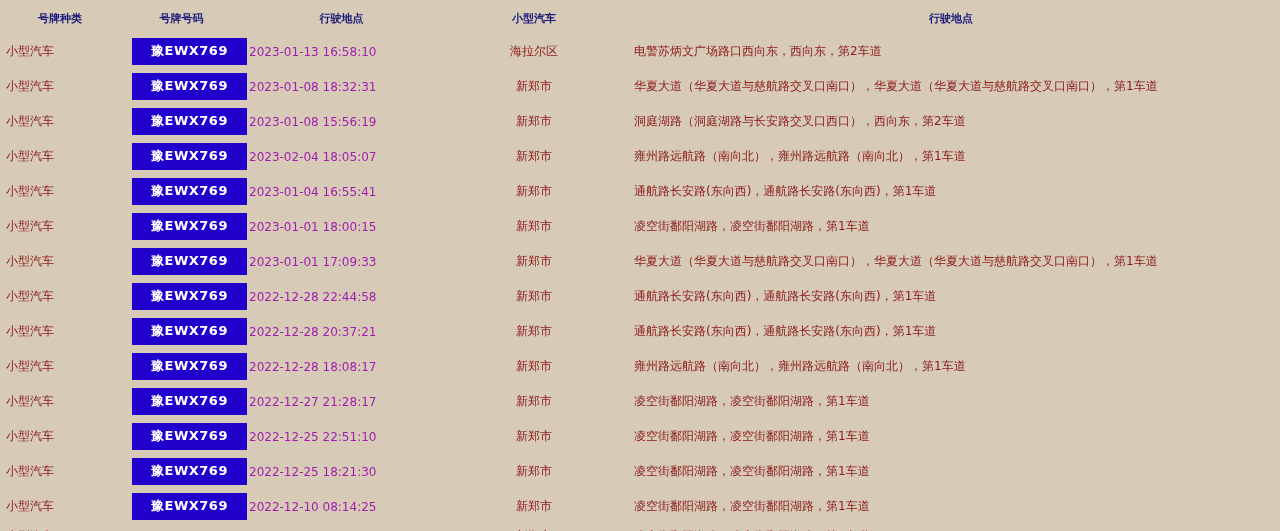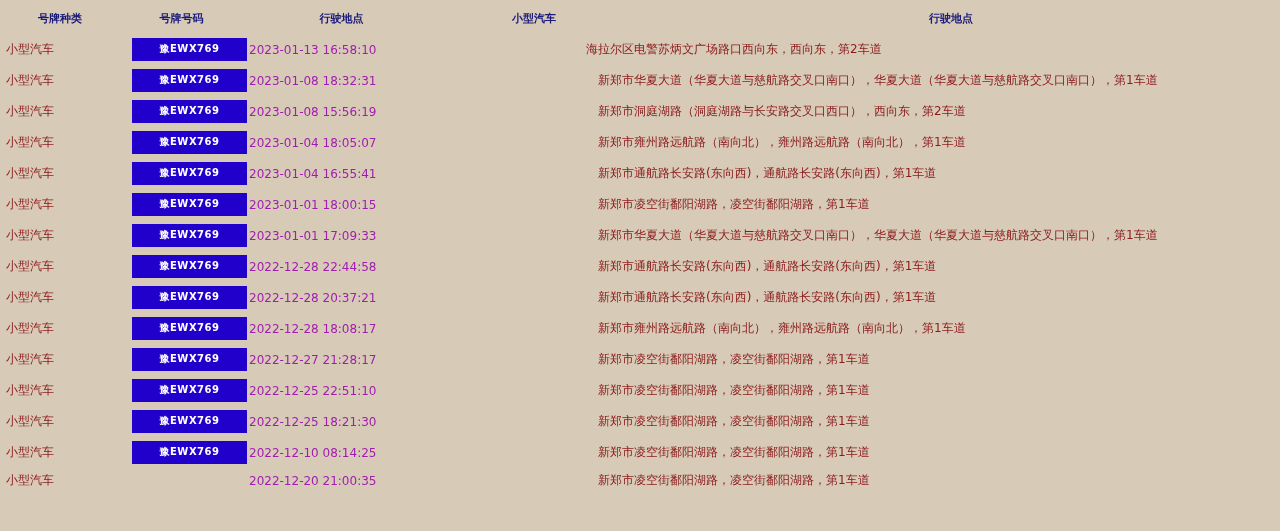--- a/index.html
+++ b/index.html
@@ -54,36 +54,36 @@
     margin-left: 17px;
   }
   td.plate-cell {
     padding: 2px 0;
     text-align: left;
   }
   .plate-box {
     display: block;
     background: #2200cc;
     color: #ffffff;
-    font-size: 10px;
+    font-size: 13px;
     font-weight: bold;
     text-align: center;
     padding: 4px 0 5px 0;
     letter-spacing: 0.5px;
     width: 115px;
     margin-left: 18px;
   }
   td.time {
     color: #a21caf;
     text-align: left;
     padding-left: 6px;
   }
   td.area {
     color: #8b1a1a;
-    text-align: right;
+    text-align: center;
     padding-left: 6px;
   }
   td.place {
     color: #8b1a1a;
     text-align: left;
     padding-left: 6px;
     font-size: 12px;
   }
 </style>
 </head>
@@ -133,21 +133,21 @@
           </td>
           <td class="time">2023-01-08 15:56:19</td>
           <td class="area">新郑市</td>
           <td class="place">洞庭湖路（洞庭湖路与长安路交叉口西口），西向东，第2车道</td>
         </tr>
         <tr>
           <td class="type">小型汽车</td>
           <td class="plate-cell">
             <span class="plate-box">豫EWX769</span>
           </td>
-          <td class="time">2023-01-04 18:05:07</td>
+          <td class="time">2023-02-04 18:05:07</td>
           <td class="area">新郑市</td>
           <td class="place">雍州路远航路（南向北），雍州路远航路（南向北），第1车道</td>
         </tr>
         <tr>
           <td class="type">小型汽车</td>
           <td class="plate-cell">
             <span class="plate-box">豫EWX769</span>
           </td>
           <td class="time">2023-01-04 16:55:41</td>
           <td class="area">新郑市</td>

